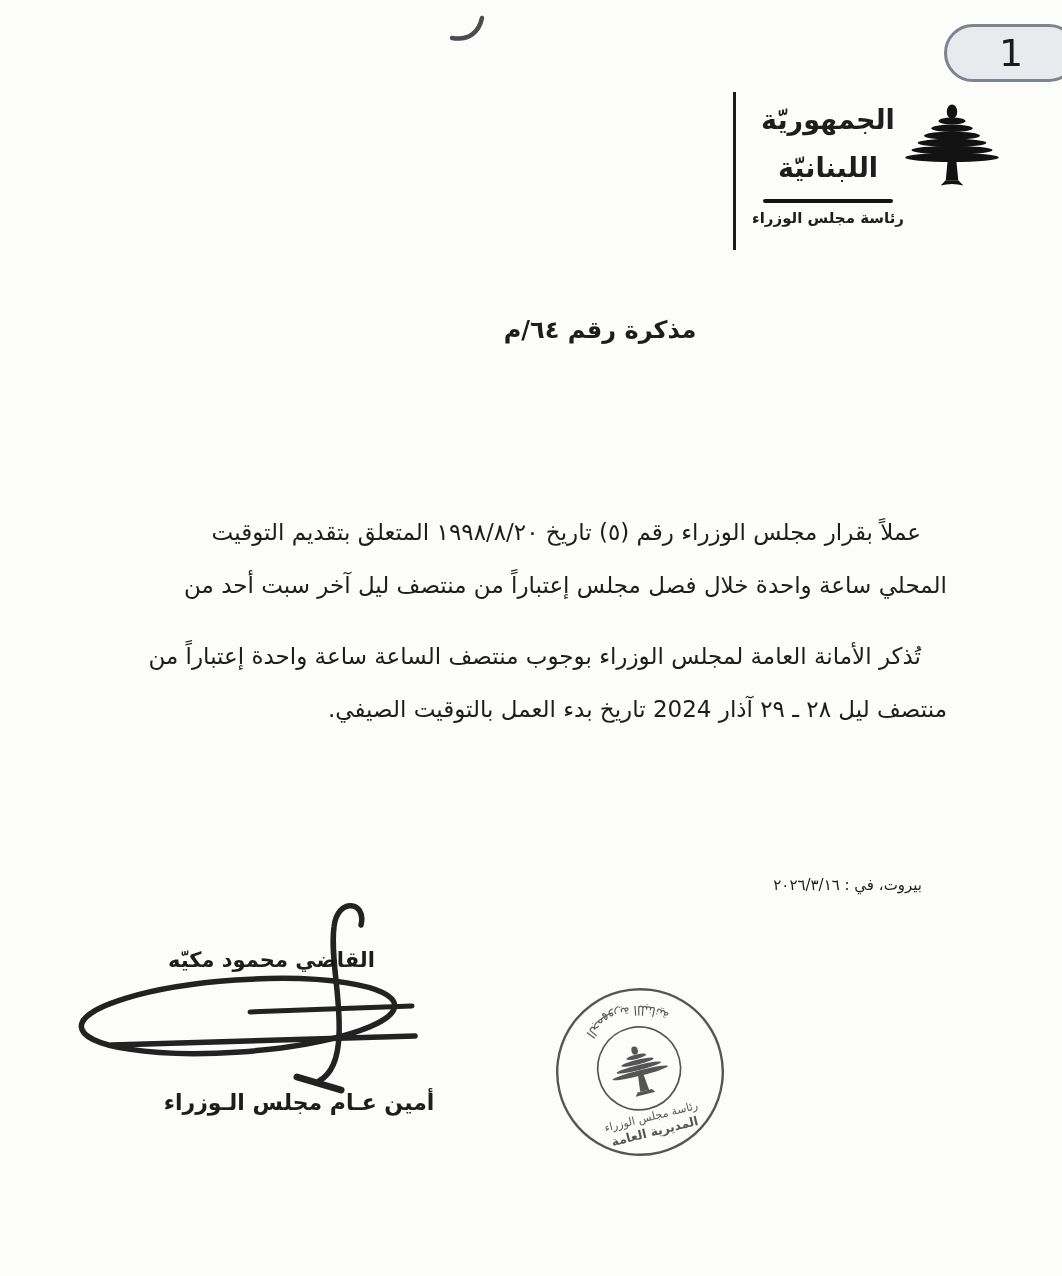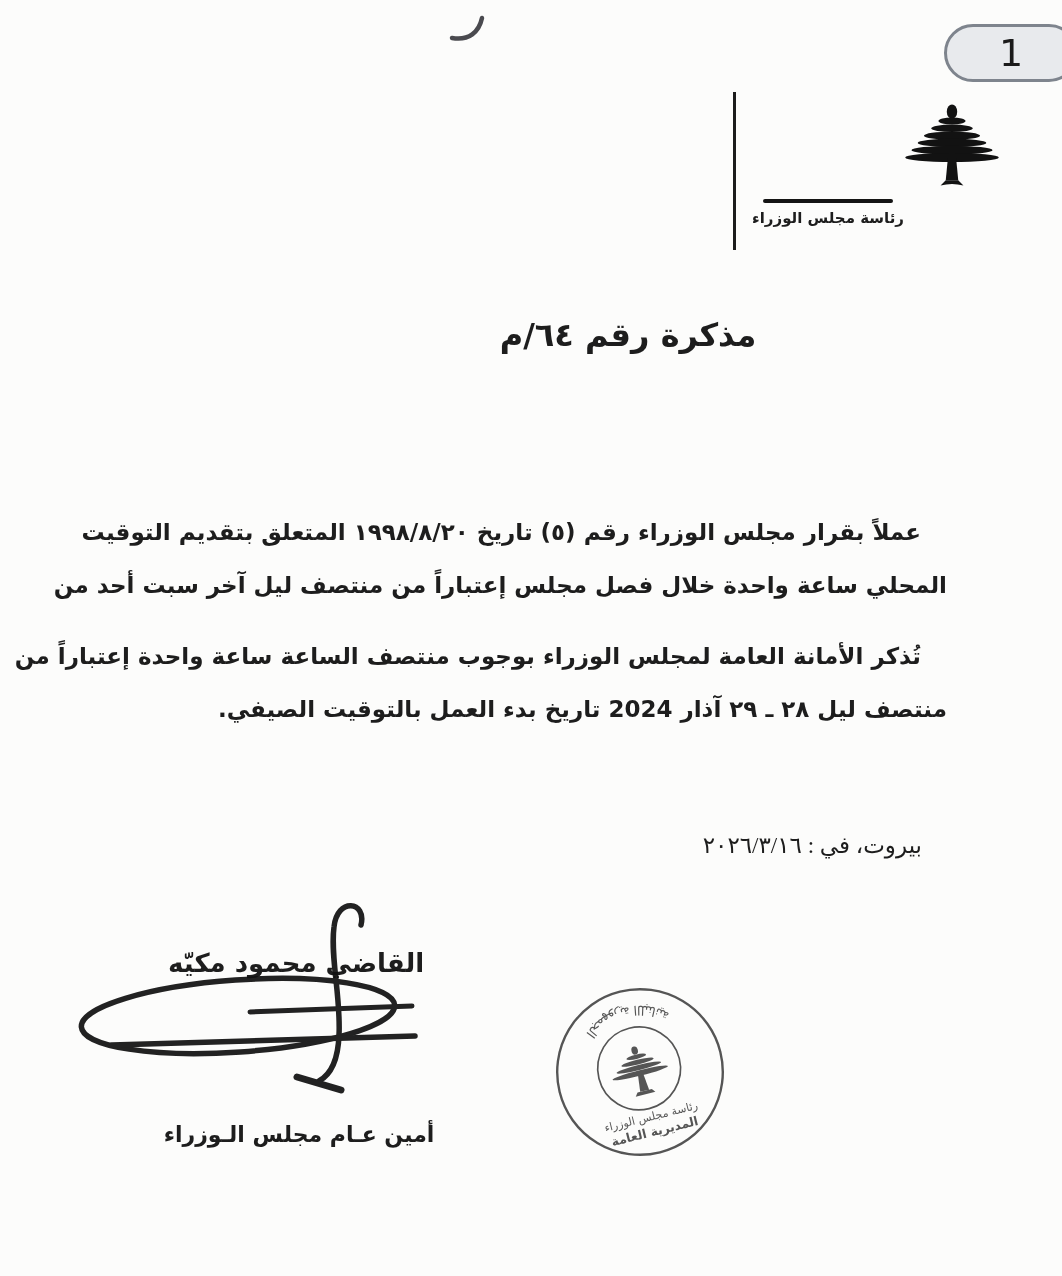--- a/index.html
+++ b/index.html
@@ -62,25 +62,25 @@
     text-align: center;
     direction: rtl;
     font-size: 15px;
     font-weight: bold;
   }
   .cedar-lg { position: absolute; left: 900px; top: 98px; }
 
   
   .title {
     position: absolute;
-    left: 498px; top: 316px;
+    left: 470px; top: 316px;
     width: 260px;
     text-align: center;
     direction: rtl;
-    font-size: 32px;
+    font-size: 24px;
     font-weight: bold;
   }
   .subtitle {
     position: absolute;
     left: 388px; top: 378px;
     width: 272px;
     text-align: center;
     direction: rtl;
     font-size: 23px;
     font-weight: bold;
@@ -89,44 +89,43 @@
   
   .body-text {
     position: absolute;
     left: 160px; top: 506px;
     width: 787px;
     direction: rtl;
     text-align: right;
     font-size: 23px;
     line-height: 53px;
   }
-  .line { white-space: nowrap; font-weight: bold; }
+  .line { white-space: nowrap; }
   .indent { text-indent: 26px; }
   .para2 { margin-top: 18px; }
 
   .dateline {
     position: absolute;
-    right: 140px; top: 832px;
-    direction: rtl;
-    font-size: 23px;
-    font-family: Liberation Serif, serif;
+    right: 140px; top: 876px;
+    direction: rtl;
+    font-size: 15px;
   }
 
   
   .signer-name {
     position: absolute;
     left: 168px; top: 948px;
     direction: rtl;
-    font-size: 26px;
+    font-size: 21px;
     font-weight: bold;
   }
   .sig-svg { position: absolute; left: 70px; top: 893px; }
   .signer-title {
     position: absolute;
-    left: 153px; top: 1122px;
+    left: 153px; top: 1090px;
     width: 292px;
     text-align: center;
     direction: rtl;
     font-size: 22px;
     font-weight: bold;
   }
 
   
   .stamp {
     position: absolute;
@@ -146,20 +145,24 @@
   <svg class="pen-mark" width="56" height="44" viewBox="0 0 56 44">
     <path d="M44 8 C41 22 31 31 14 28" fill="none" stroke="#2a2a30" stroke-width="4.5" stroke-linecap="round" opacity="0.85"></path>
   </svg>
 
   <div class="badge">
     <span>1</span>
   </div>
 
   <div class="vrule"></div>
 
+  <div class="callig" dir="rtl">
+    <div>الجمهوريّة</div>
+    <div>اللبنانيّة</div>
+  </div>
 
   <div class="hrule"></div>
 
   <div class="presidency" dir="rtl">رئاسة مجلس الوزراء</div>
 
   <svg class="cedar-lg" width="104" height="94" viewBox="0 0 100 90">
     <g fill="#121212">
       <ellipse cx="50" cy="13" rx="5" ry="7"></ellipse>
       <ellipse cx="50" cy="22" rx="13" ry="3.4"></ellipse>
       <ellipse cx="50" cy="29" rx="20" ry="3.6"></ellipse>

